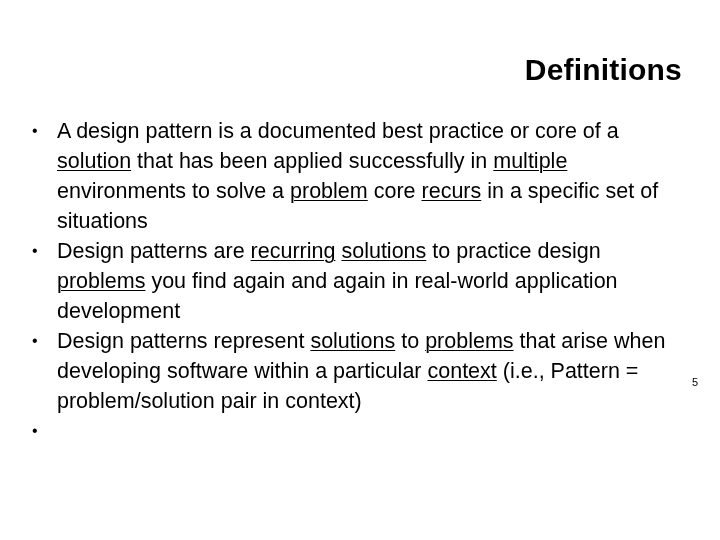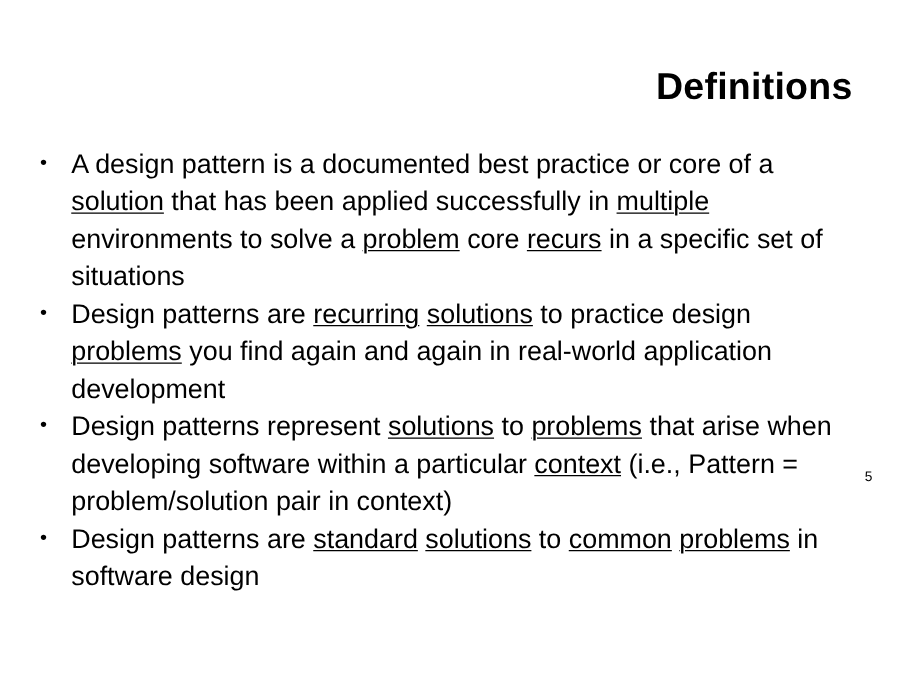--- a/index.html
+++ b/index.html
@@ -85,19 +85,19 @@
 
 <div class="slide">
 
   <div class="slide-title">Definitions</div>
 
   <div class="body-block">
     <ul class="bullets">
         <li><span class="dot">•</span><span class="runs"><span>A design pattern is a documented best practice or core of a </span><u>solution</u><span> that has been applied successfully in </span><u>multiple</u><span> environments to solve a </span><u>problem</u><span> core </span><u>recurs</u><span> in a specific set of situations</span></span></li>
         <li><span class="dot">•</span><span class="runs"><span>Design patterns are </span><u>recurring</u><span> </span><u>solutions</u><span> to practice design </span><u>problems</u><span> you find again and again in real-world application development</span></span></li>
         <li><span class="dot">•</span><span class="runs"><span>Design patterns represent </span><u>solutions</u><span> to </span><u>problems</u><span> that arise when developing software within a particular </span><u>context</u><span> (i.e., Pattern = problem/solution pair in context)</span></span></li>
-        <li><span class="dot">•</span><span class="runs"><span>Design patterns are </span><u>standard</u><span> </span><u>solutions</u><span> to </span><u>common</u><span> </span><u>problems</u><span> in software design</span></span></li>
+        <li><span class="dot">•</span></li>
       </ul>
   </div>
 
   <div class="page-number">5</div>
 
 </div>
 
 </body></html>

